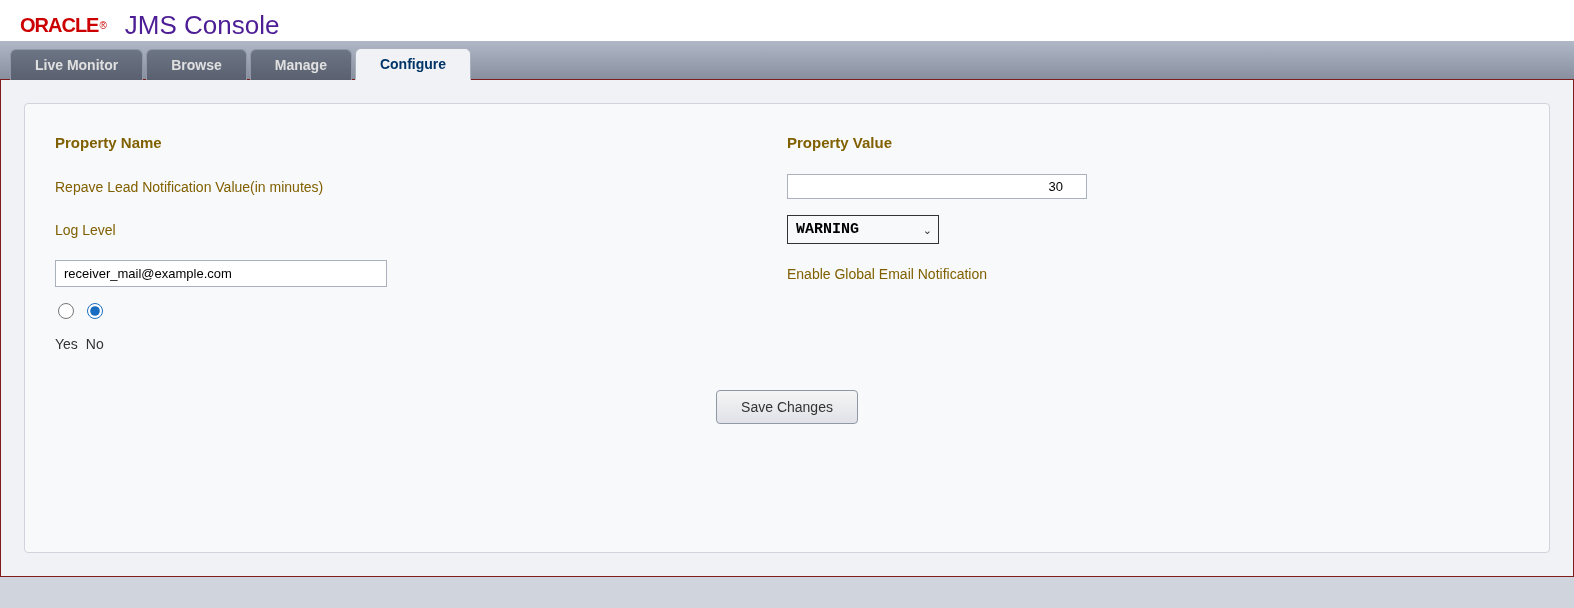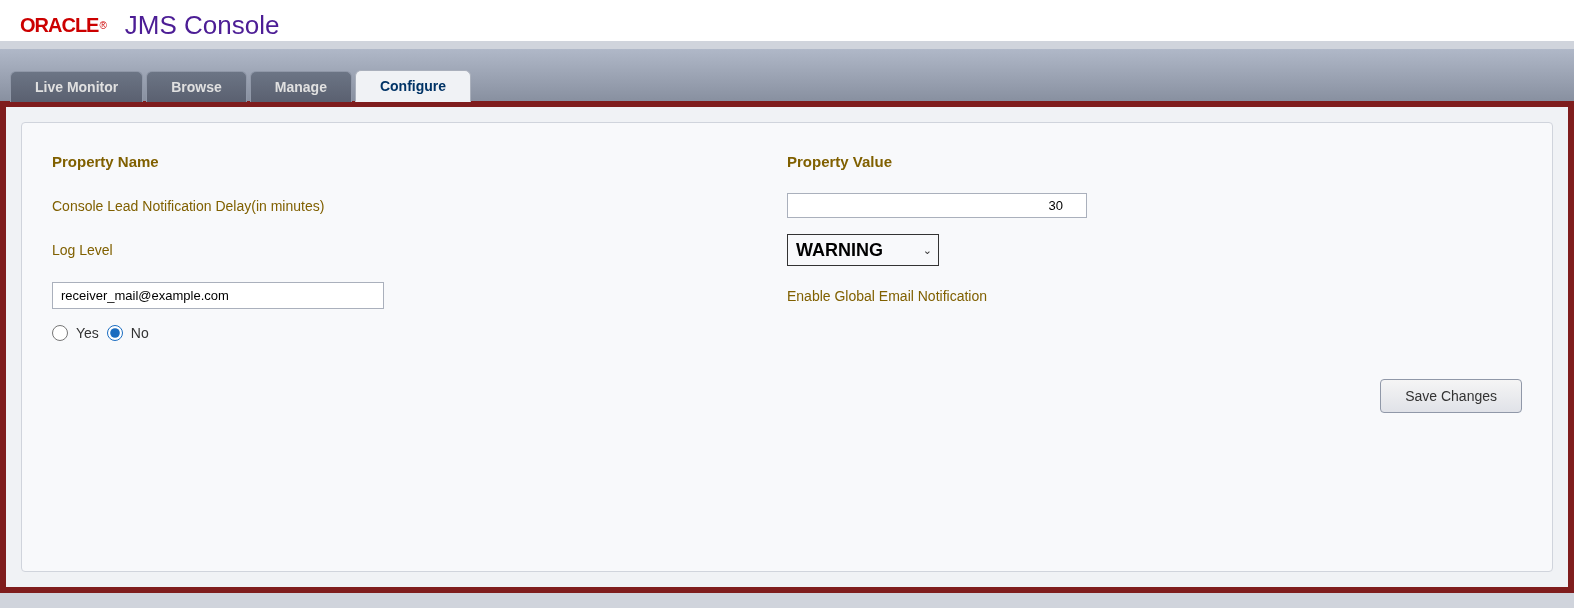--- a/index.html
+++ b/index.html
@@ -52,22 +52,21 @@
       margin-left: 10px;
     }
 
     
     .nav-bar {
       background: linear-gradient(to bottom, #b0b8c8, #8890a0);
       padding: 0;
       display: flex;
       align-items: flex-end;
       padding-left: 10px;
-      height: 52px;
-      margin-top: 8px;
+      height: 38px;
     }
 
     .nav-tab {
       padding: 7px 24px;
       font-size: 14px;
       font-weight: bold;
       color: #ffffff;
       cursor: pointer;
       background: linear-gradient(to bottom, #8890a0, #6870808);
       border: 1px solid #9098a8;
@@ -89,22 +88,22 @@
       border-color: #aab0bc;
       border-bottom: 1px solid #f0f2f5;
       z-index: 2;
       text-align: right;
     }
 
     
     .main-content {
       background-color: #f0f2f5;
       margin: 0;
-      padding: 0;
-      border: 6px solid #7f1d1d;
+      padding: 8px;
+      border: 1px solid #7f1d1d;
       min-height: 490px;
     }
 
     .content-panel {
       background-color: #f8f9fb;
       margin: 15px;
       padding: 20px 30px;
       border: 1px solid #d0d4dc;
       border-radius: 4px;
       min-height: 450px;
@@ -153,27 +152,28 @@
     .select-wrapper {
       position: relative;
       display: inline-block;
       border: 1px solid #333;
     }
 
     .select-wrapper select {
       border: none;
       outline: none;
       padding: 5px 30px 5px 8px;
-      font-size: 18px;
+      font-size: 15px;
       font-weight: bold;
       background-color: transparent;
       cursor: pointer;
       -webkit-appearance: none;
       appearance: none;
       min-width: 150px;
+      font-family: Liberation Mono, monospace;
     }
 
     .select-arrow {
       position: absolute;
       right: 6px;
       top: 50%;
       transform: translateY(-50%);
       pointer-events: none;
       font-size: 11px;
       color: #333;
@@ -190,36 +190,37 @@
     
     .radio-group {
       display: flex;
       align-items: center;
       gap: 8px;
     }
 
     .radio-option {
       display: flex;
       align-items: center;
-      gap: 8px;
+      gap: 17px;
       font-size: 14px;
       color: #333;
+      flex-direction: column;
     }
 
     .radio-option input[type="radio"] {
       cursor: pointer;
       width: 16px;
       height: 16px;
       accent-color: #1a6cc0;
     }
 
     
     .save-button-container {
       display: flex;
-      justify-content: flex-end;
+      justify-content: center;
       padding-top: 30px;
     }
 
     .save-button {
       padding: 8px 24px;
       background: linear-gradient(to bottom, #f5f5f5, #e0e2e8);
       border: 1px solid #9098a8;
       border-radius: 4px;
       font-size: 14px;
       color: #333;
@@ -258,21 +259,21 @@
 </div>
 
 <div class="main-content">
   <div class="content-panel">
 
     <div class="property-grid">
 
       <div class="property-header">Property Name</div>
       <div class="property-header">Property Value</div>
 
-      <div class="property-name">Console Lead Notification Delay(in minutes)</div>
+      <div class="property-name">Repave Lead Notification Value(in minutes)</div>
       <div class="property-value">
         <input type="number" class="number-input" value="30" style="">
       </div>
 
       <div class="property-name">Log Level</div>
       <div class="property-value">
         <div class="select-wrapper">
           <select>
             <option value="DEBUG">DEBUG</option>
             <option value="INFO">INFO</option>

